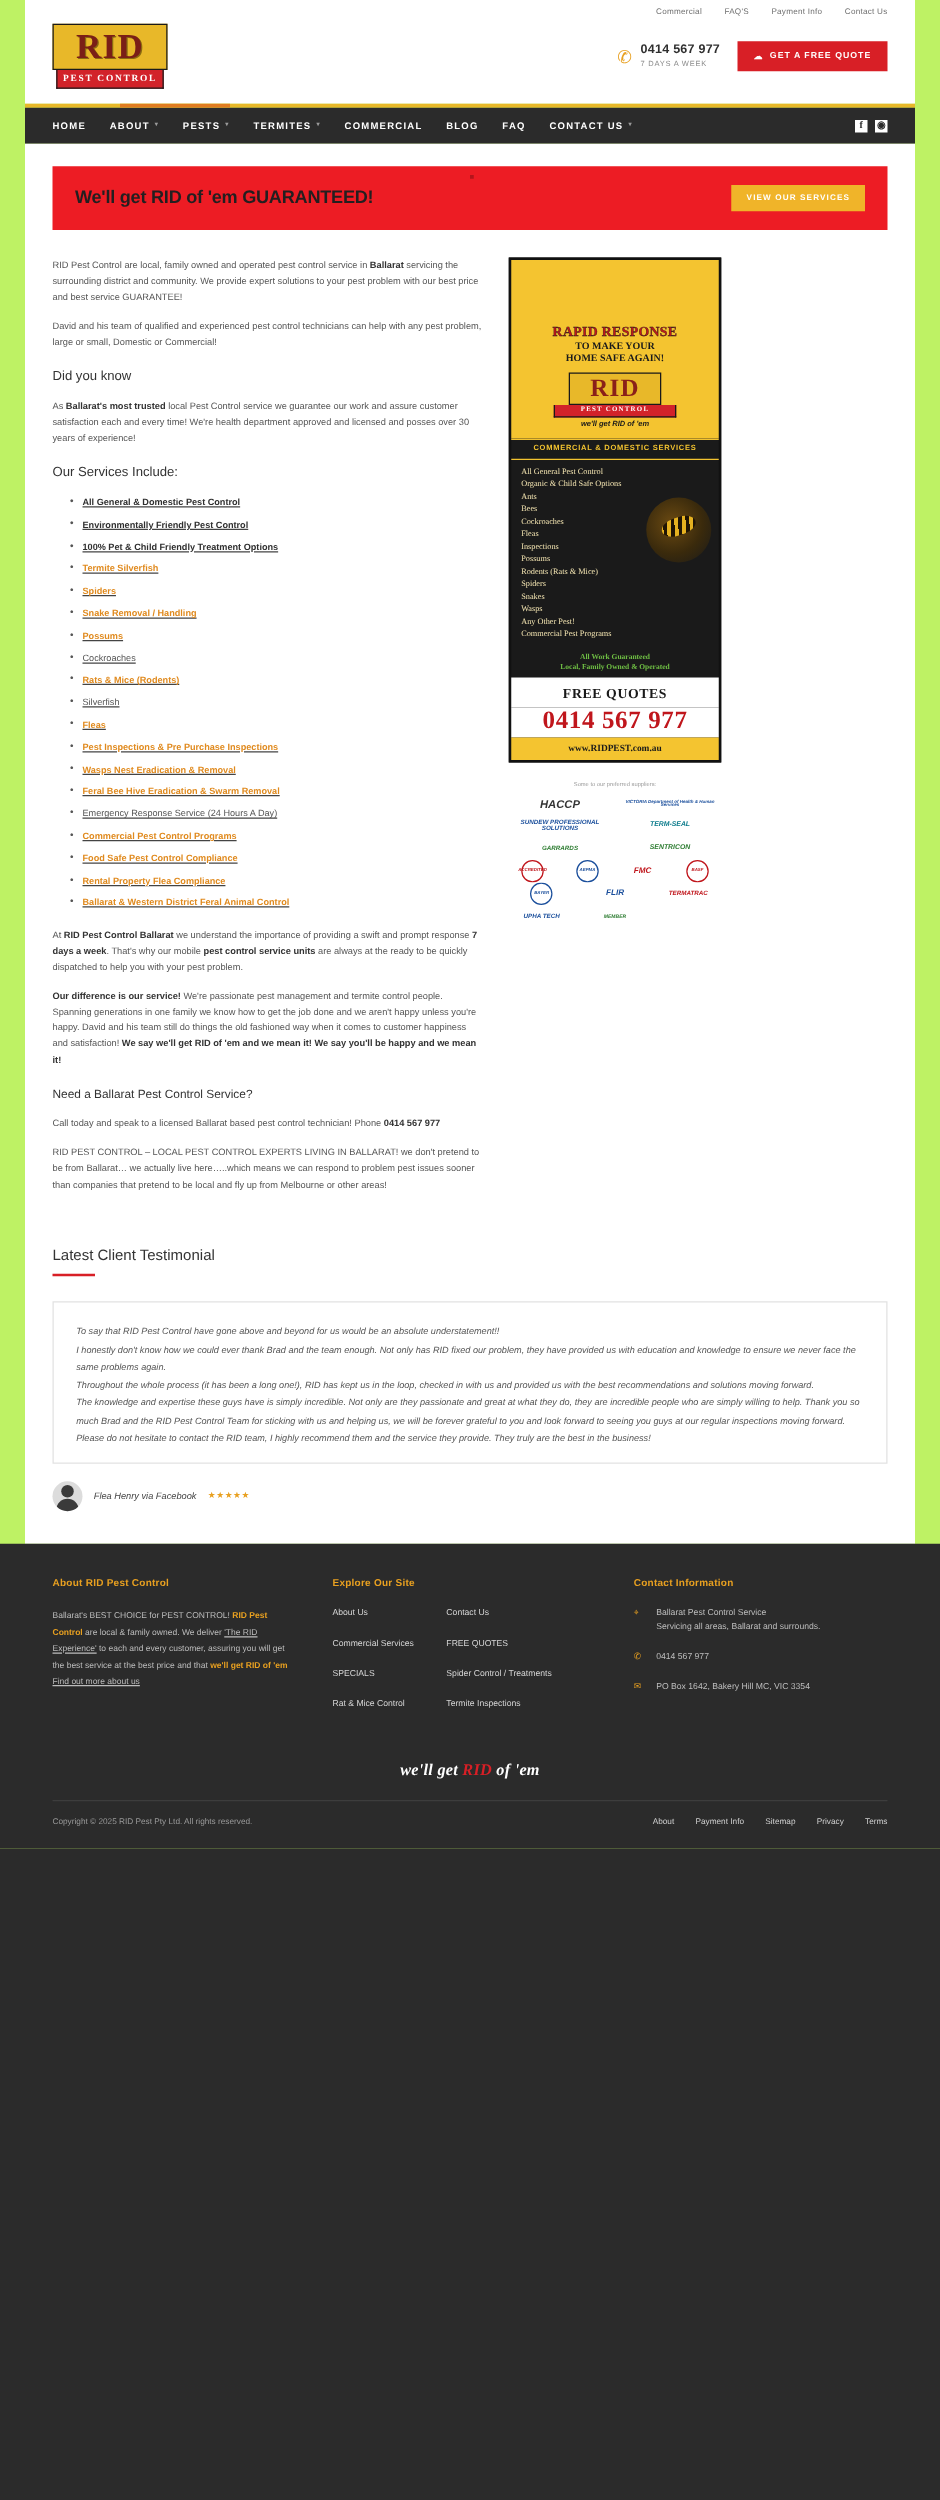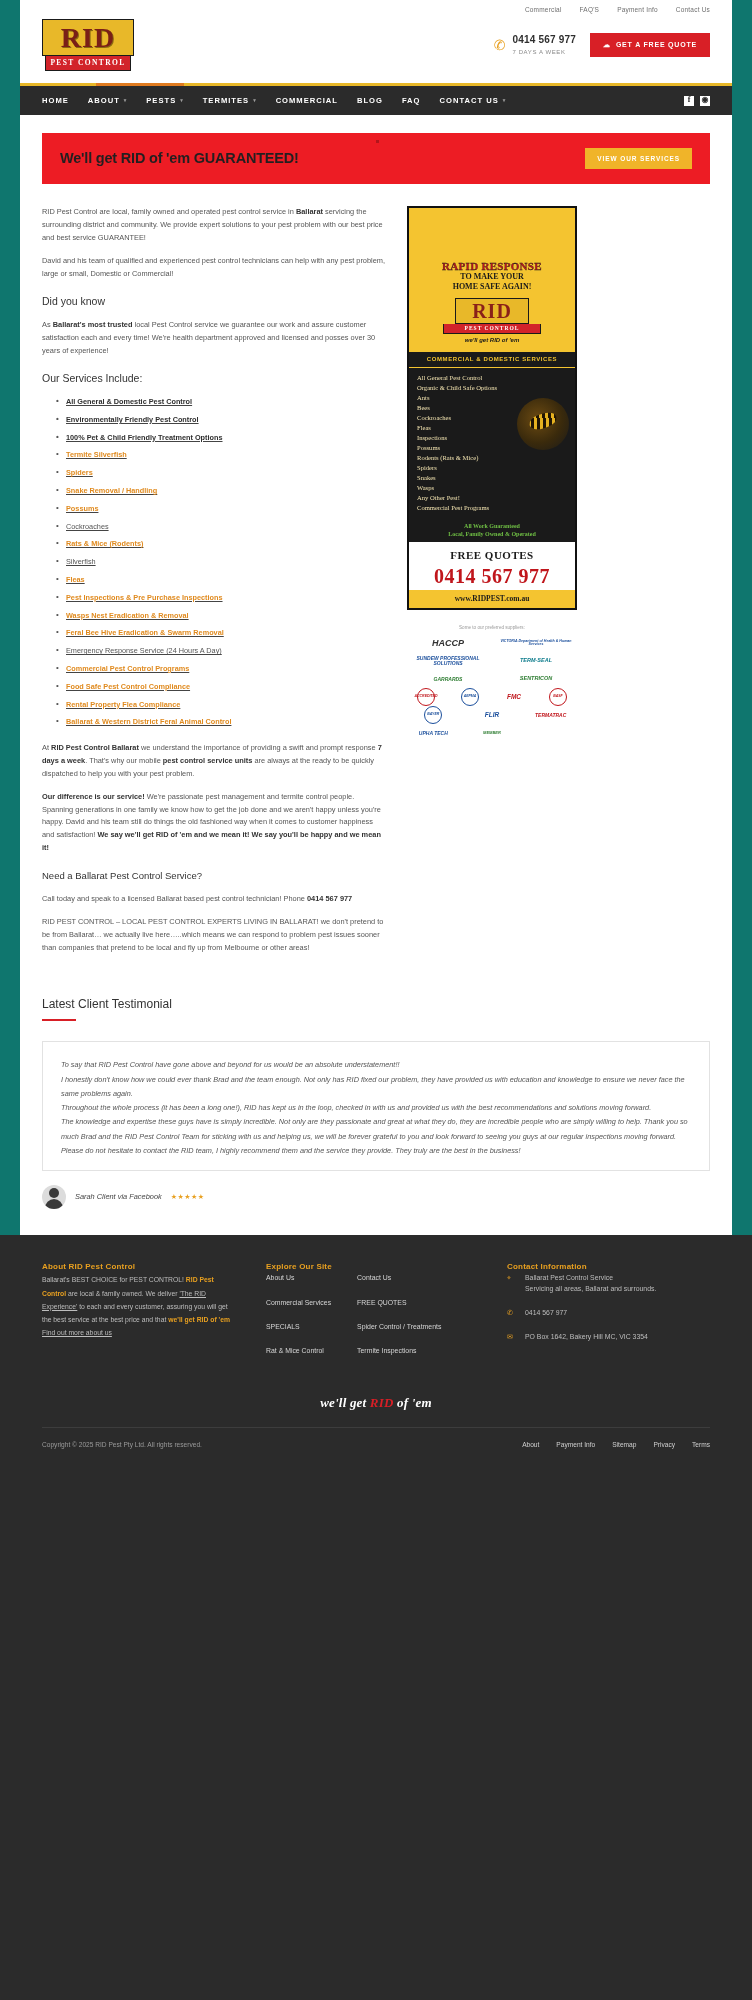--- a/index.html
+++ b/index.html
@@ -8,21 +8,21 @@
     font-family: "Liberation Sans", sans-serif;
     background: #2b2b2b;
     color: #444;
     font-size: 8px;
     line-height: 1.55;
     -webkit-font-smoothing: antialiased;
   }
   .page { width: 752px; position: relative; }
 
   
-  .shell { background:#0f766e; padding: 0 0 0 0; }
+  .shell { background:#bef264; padding: 0 0 0 0; }
   .white-wrap { background:#fff; margin: 0 20px; }
   .utility {
     display:flex; justify-content:flex-end; align-items:center;
     gap: 18px; padding: 5px 22px 2px 0; font-size: 6.5px; color:#6f6f6f;
     letter-spacing:.2px;
   }
   .utility a { color:#6f6f6f; text-decoration:none; }
 
   
   .header {
@@ -224,21 +224,21 @@
   .avatar:after{content:"";position:absolute;left:3px;top:14px;width:18px;height:14px;border-radius:9px 9px 0 0;background:#3a3a3a;}
   .testi-name { font-size:7.4px; font-style:italic; color:#444; }
   .stars { color:#E8A020; font-size:7px; letter-spacing:.5px; }
 
   
   .footer { background:#2b2b2b; padding: 26px 42px 10px 42px; }
   .f-cols { display:flex; gap:36px; }
   .f-col { flex:1; }
   .f-col.c1 { width:188px; flex:none; }
   .f-col.c2 { width:205px; flex:none; }
-  .f-h { color:#E8A020; font-size:8px; font-weight:bold; letter-spacing:.2px;}
+  .f-h { color:#E8A020; font-size:8px; font-weight:bold; margin-bottom:13px; letter-spacing:.2px;}
   .f-p { color:#bdbdbd; font-size:6.8px; line-height:1.95; }
   .f-p b { color:#E8A020; }
   .f-p u { color:#bdbdbd; }
   .f-links { display:flex; gap:26px; }
   .f-links ul { list-style:none; }
   .f-links li { margin-bottom:14px; }
   .f-links a { color:#d6d6d6; font-size:6.9px; text-decoration:none; cursor:pointer; line-height:1.5; display:block;}
   .f-contact li { display:flex; gap:9px; margin-bottom:13px; align-items:flex-start; }
   .f-ico { color:#E8A020; font-size:7px; width:9px; flex:none; line-height:1.5;}
   .f-contact span.t { color:#bdbdbd; font-size:6.9px; line-height:1.55; }
@@ -476,21 +476,21 @@
     </div>
     <div class="testi-box">
       <p>To say that RID Pest Control have gone above and beyond for us would be an absolute understatement!!</p>
       <p>I honestly don't know how we could ever thank Brad and the team enough. Not only has RID fixed our problem, they have provided us with education and knowledge to ensure we never face the same problems again.</p>
       <p>Throughout the whole process (it has been a long one!), RID has kept us in the loop, checked in with us and provided us with the best recommendations and solutions moving forward.</p>
       <p>The knowledge and expertise these guys have is simply incredible. Not only are they passionate and great at what they do, they are incredible people who are simply willing to help. Thank you so much Brad and the RID Pest Control Team for sticking with us and helping us, we will be forever grateful to you and look forward to seeing you guys at our regular inspections moving forward.</p>
       <p>Please do not hesitate to contact the RID team, I highly recommend them and the service they provide. They truly are the best in the business!</p>
     </div>
     <div class="testi-author">
       <div class="avatar"></div>
-      <div class="testi-name">Sarah Client via Facebook</div>
+      <div class="testi-name">Flea Henry via Facebook</div>
       <div class="stars">★★★★★</div>
     </div>
 
   </div>
 
   <div class="footer">
     <div class="f-cols">
 
       <div class="f-col c1">
         <div class="f-h">About RID Pest Control</div>

